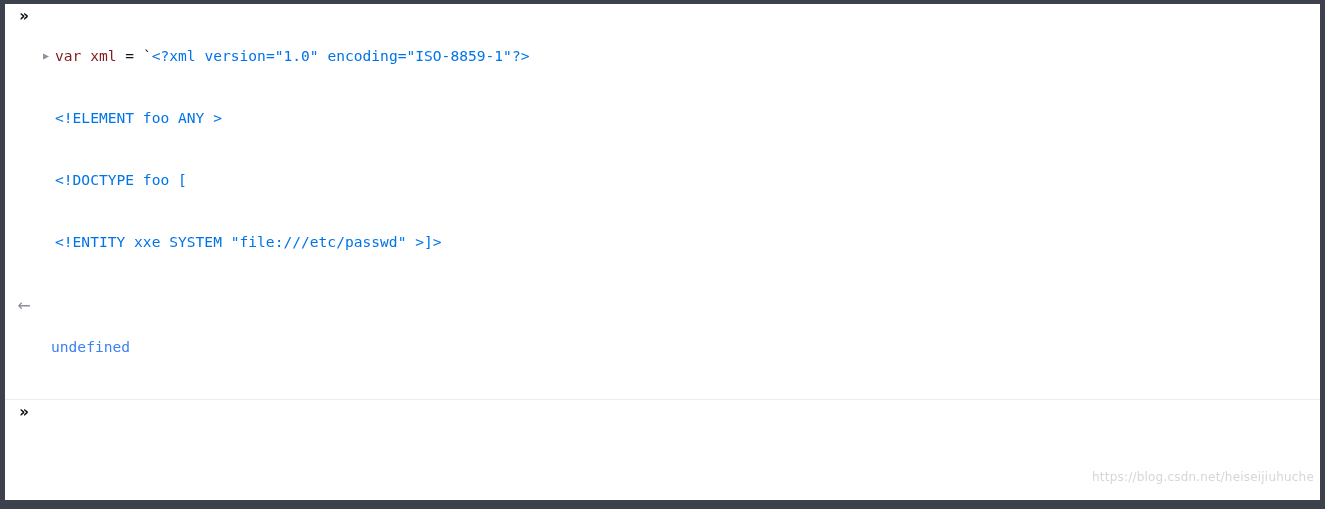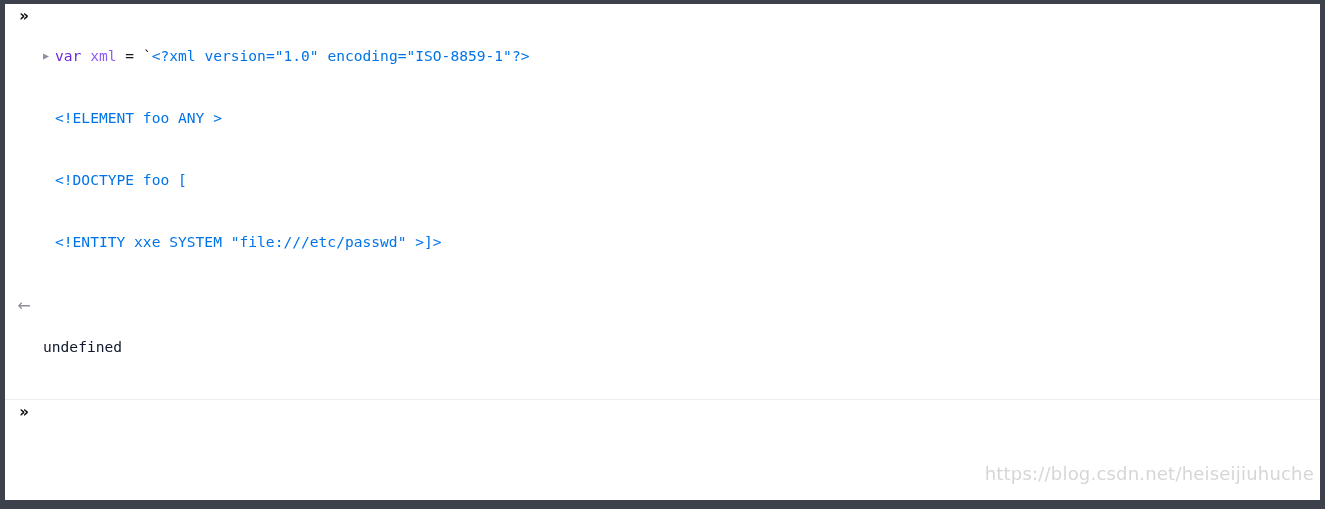--- a/index.html
+++ b/index.html
@@ -79,33 +79,33 @@
 
   .twisty {
     display: inline-block;
     width: 12px;
     color: #8f8f9d;
     font-size: 10px;
     vertical-align: 2px;
   }
 
   
-  .kw       { color: #6d28d9; }
-  .ident    { color: #8b5cf6; }
+  .kw       { color: #7f1d1d; }
+  .ident    { color: #7f1d1d; }
   .punc     { color: #18181a; }
   .str-blue { color: #0074e8; }
-  .undef    { color: #0f172a; }
+  .undef    { color: #3b82f6; margin-left: 8px; }
   .code-line  { display: block; min-height: 20.6px; }
 
   .watermark {
     position: absolute;
     right: 6px;
     bottom: 16px;
     font-family: "DejaVu Sans", "Liberation Sans", sans-serif;
-    font-size: 18px;
+    font-size: 12px;
     color: rgba(200, 200, 200, 0.75);
     letter-spacing: 0.2px;
     pointer-events: none;
     white-space: nowrap;
   }
 </style>
 </head>
 <body>
 
 <div class="console-window">

